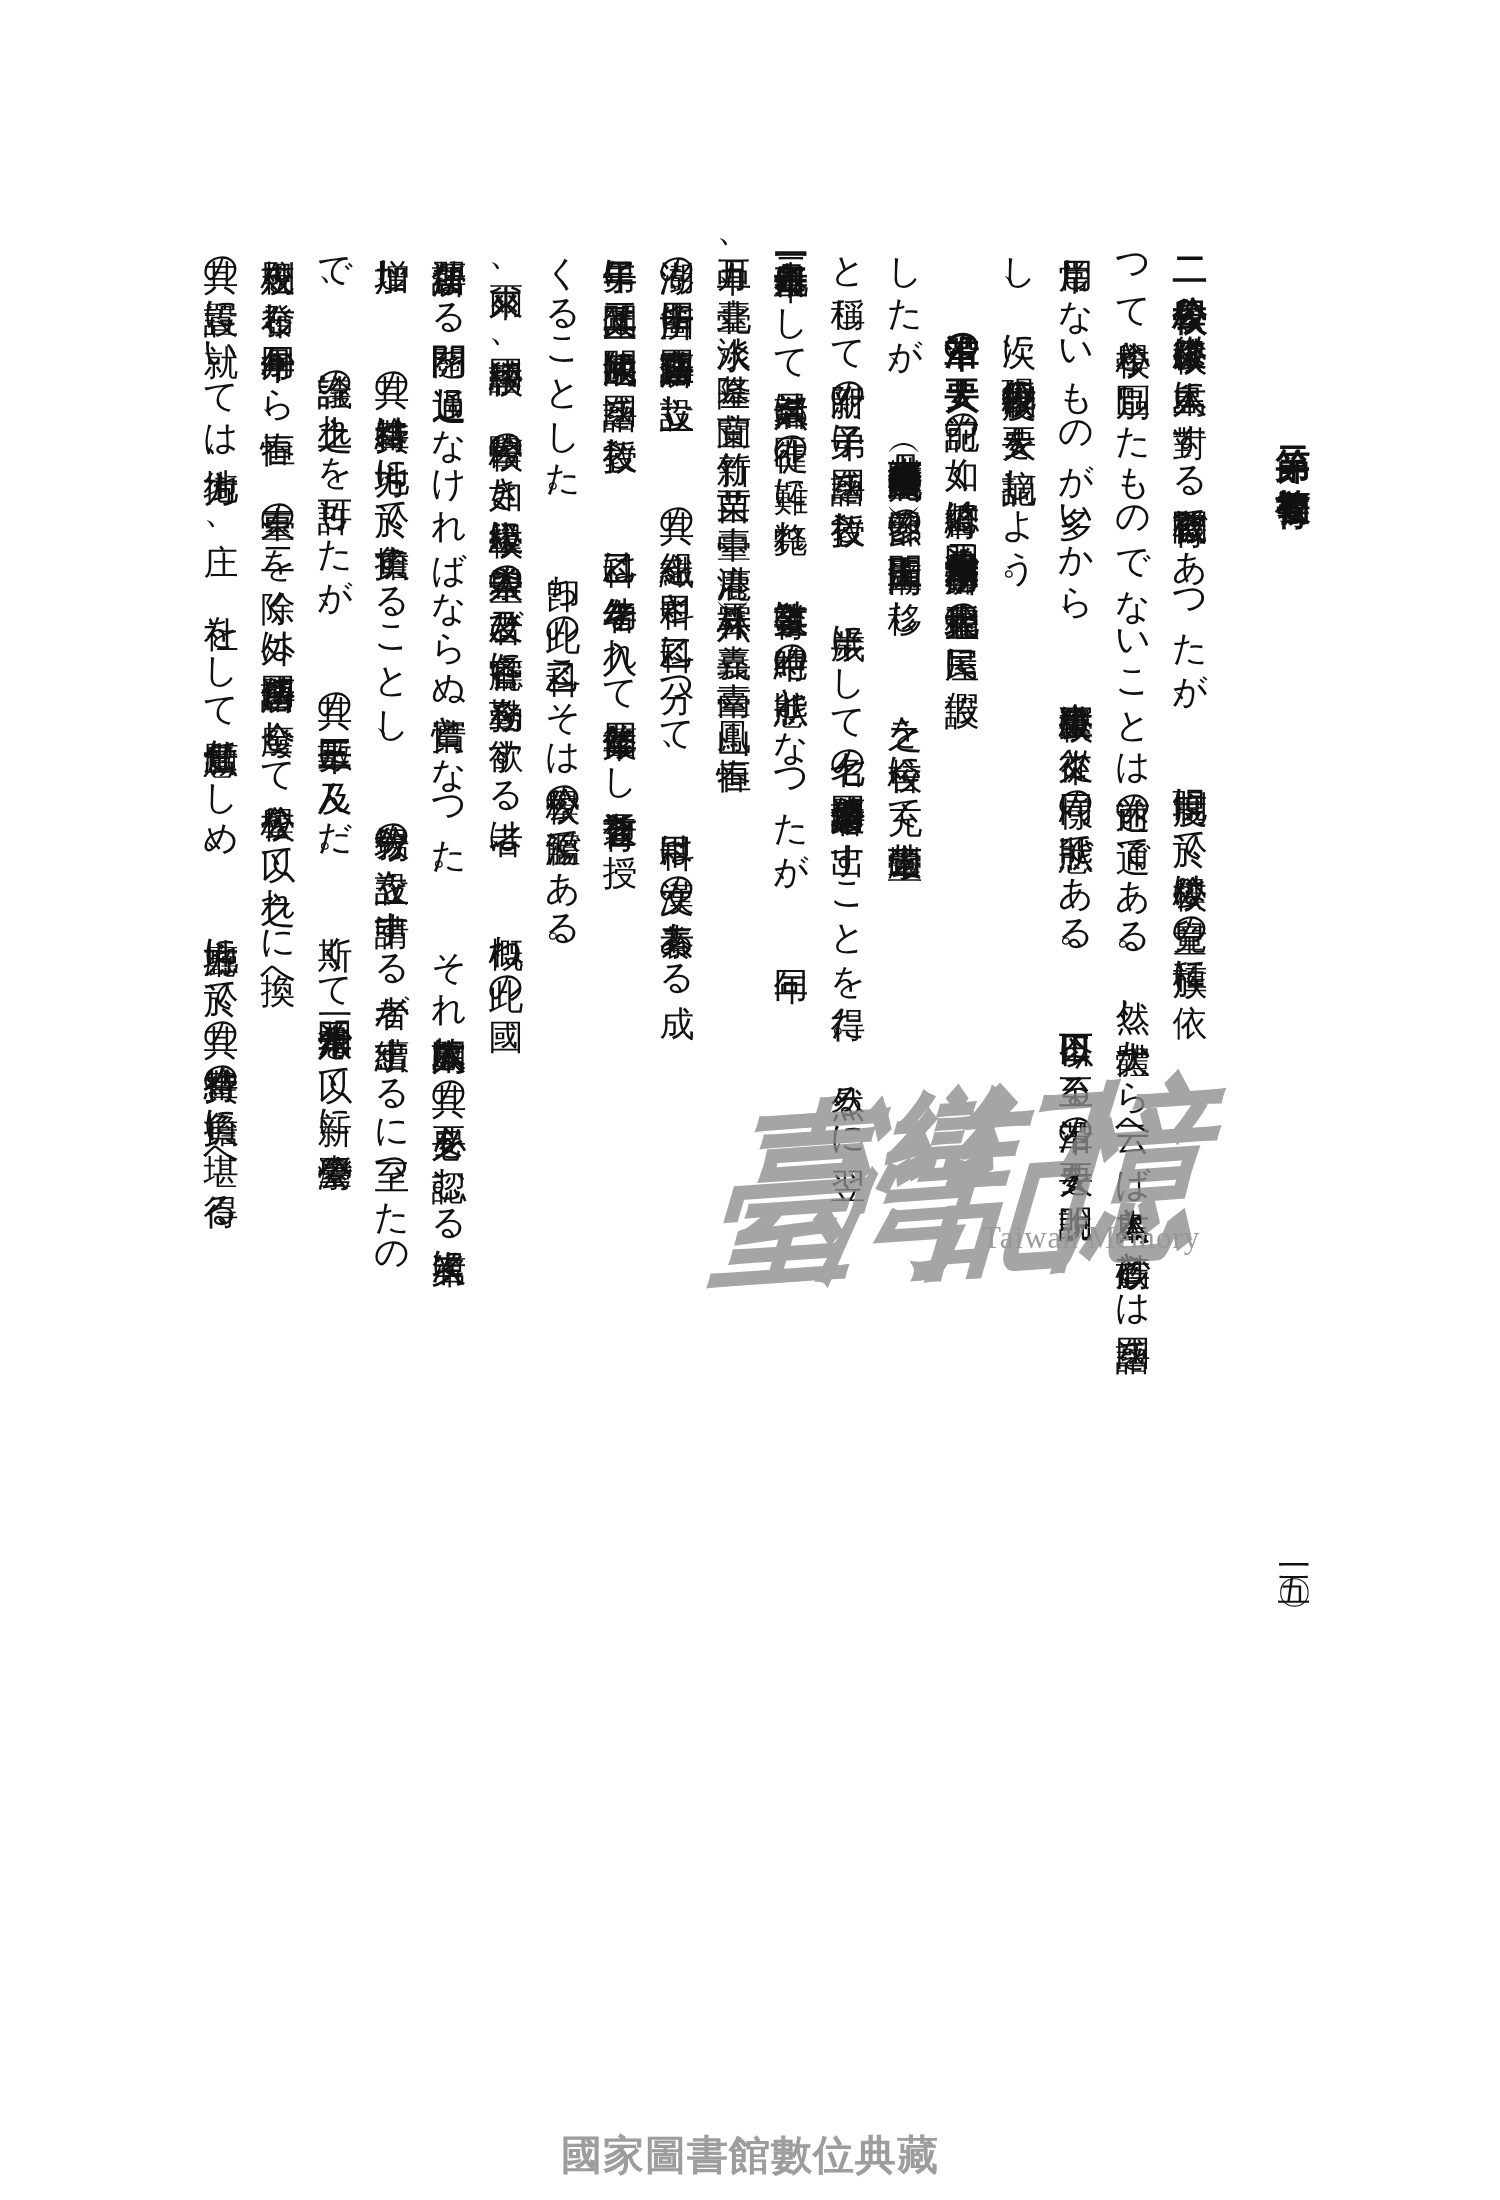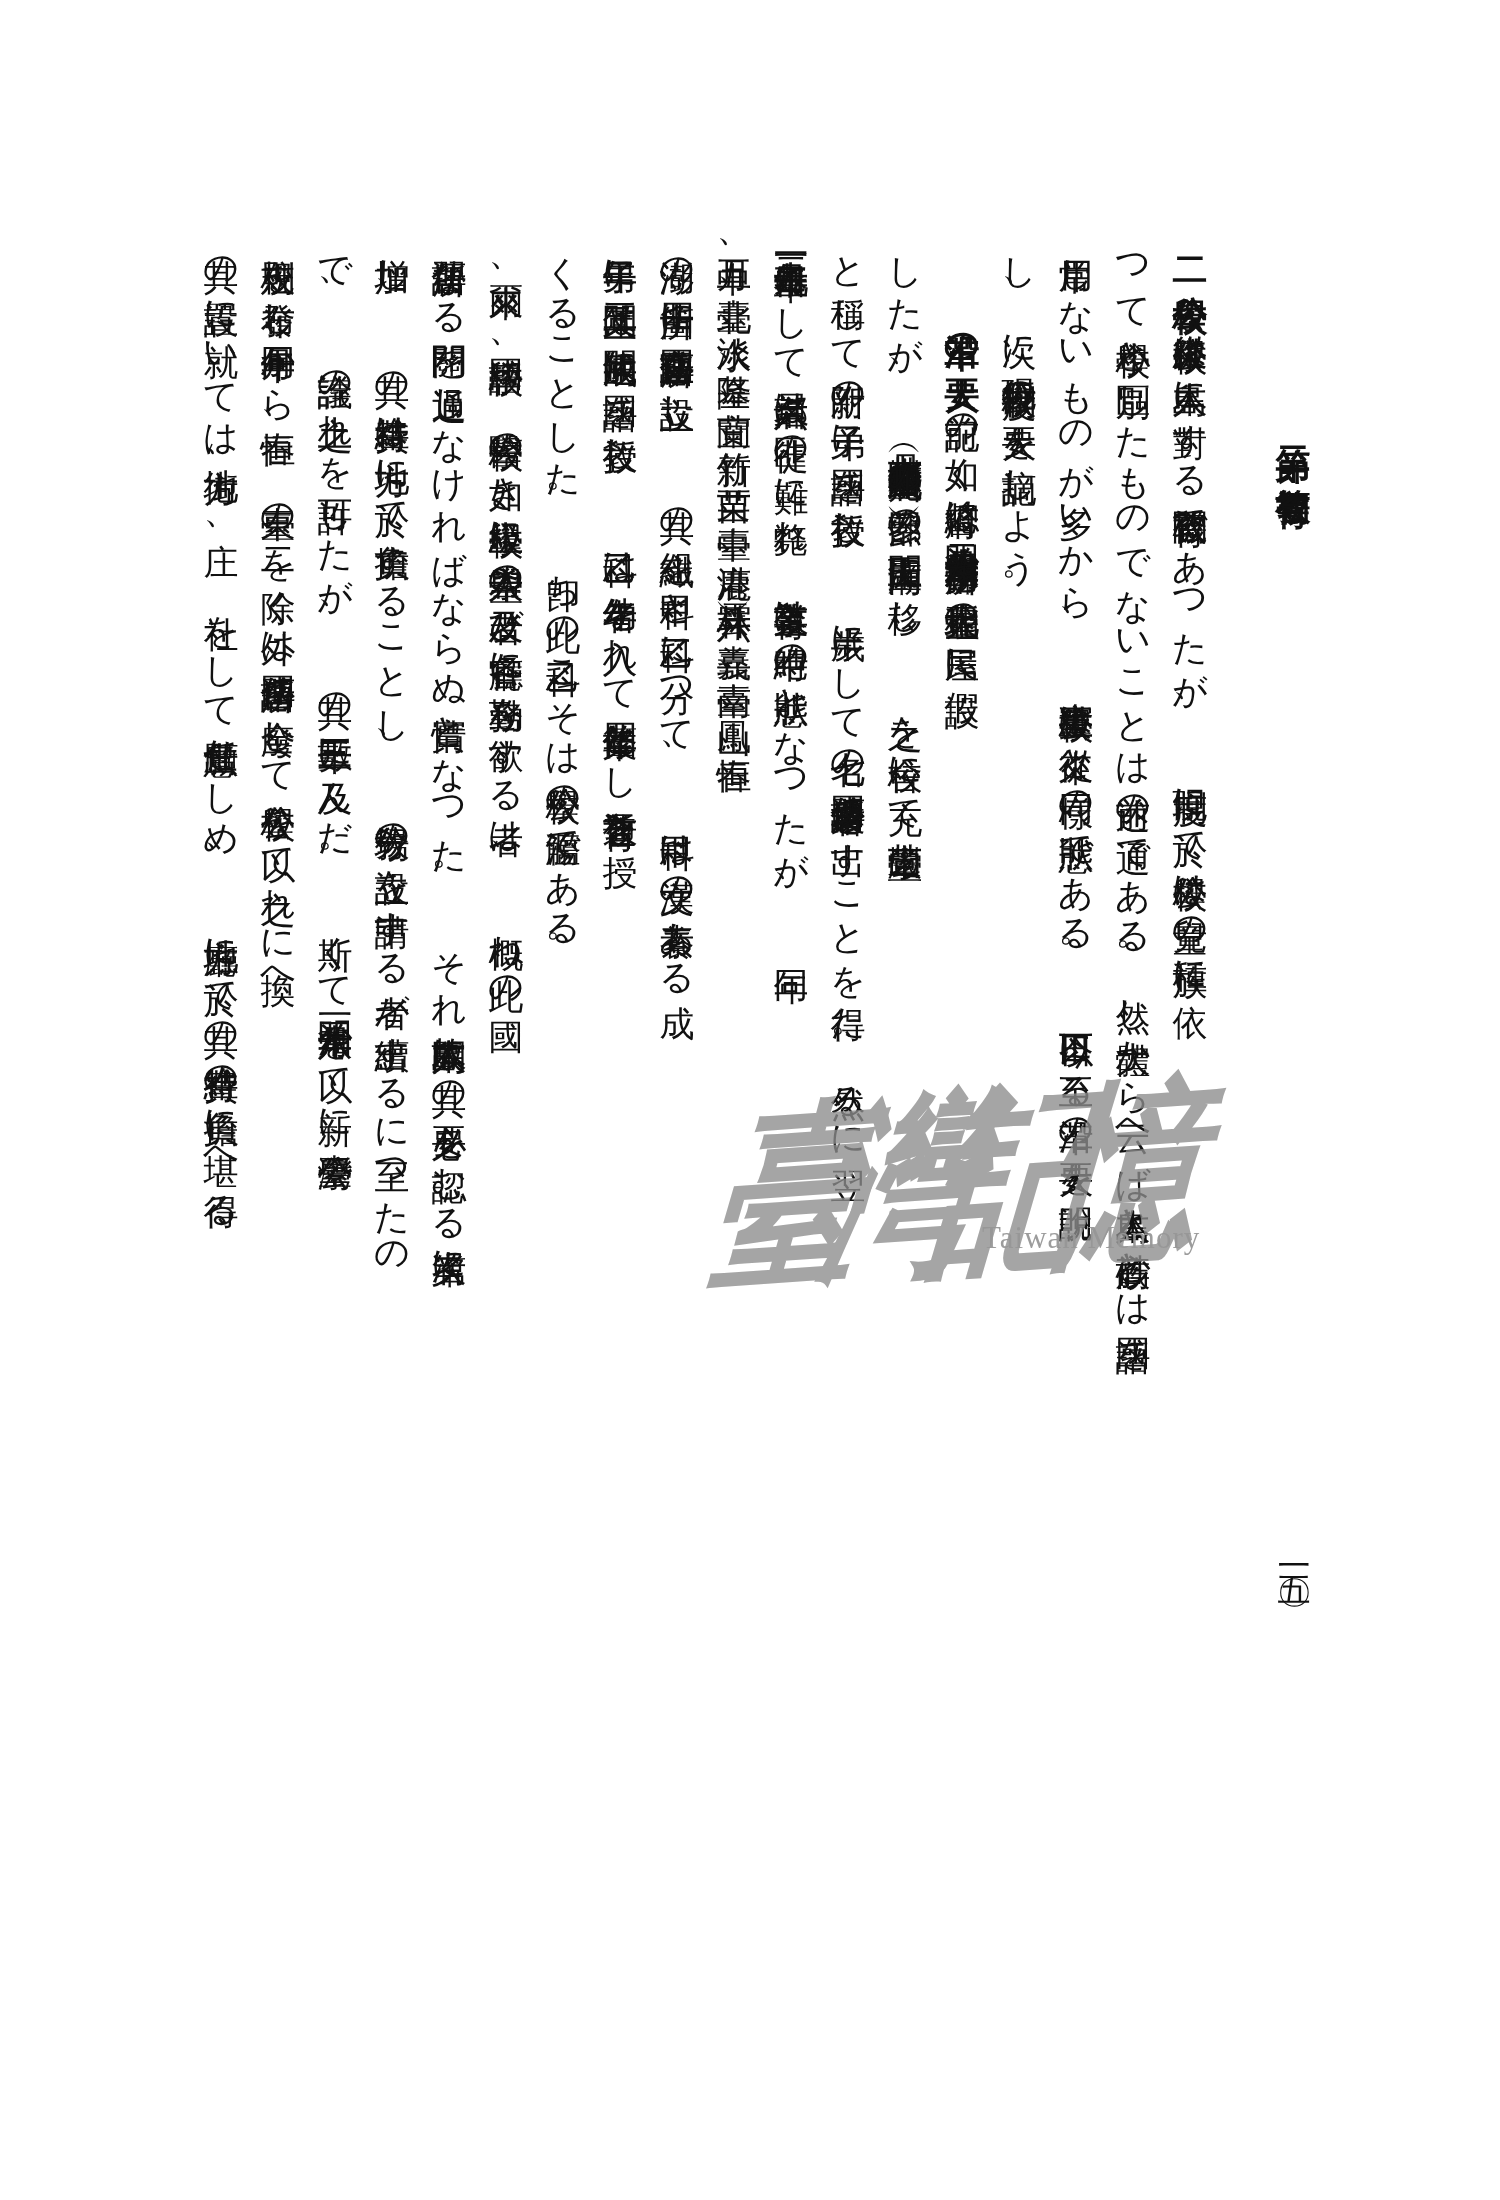--- a/index.html
+++ b/index.html
@@ -101,14 +101,15 @@
     <div class="col">で、　詮議の上之れを許可したが、　其の數三十三に及んだ。　斯くて明治三十一年八月を以て新に臺灣公學</div>
     <div class="col">校規則を發布し同年十月から恒春、　臺東の二を除く外は國語傳習所を全廢して公學校を以て之れに換へ</div>
     <div class="col">其の設置に就いては地方街、　庄、　社をして任意出願せしめ、　地方廳に於て其の維持費の負擔に堪へ得る</div>
   </div>
 
   <div class="watermark">
     <div class="wm-cjk">臺灣記憶</div>
     <div class="wm-latin">Taiwan Memory</div>
   </div>
 
+  <div class="footer">國家圖書館數位典藏</div>
 
 </div>
 
 </body></html>

